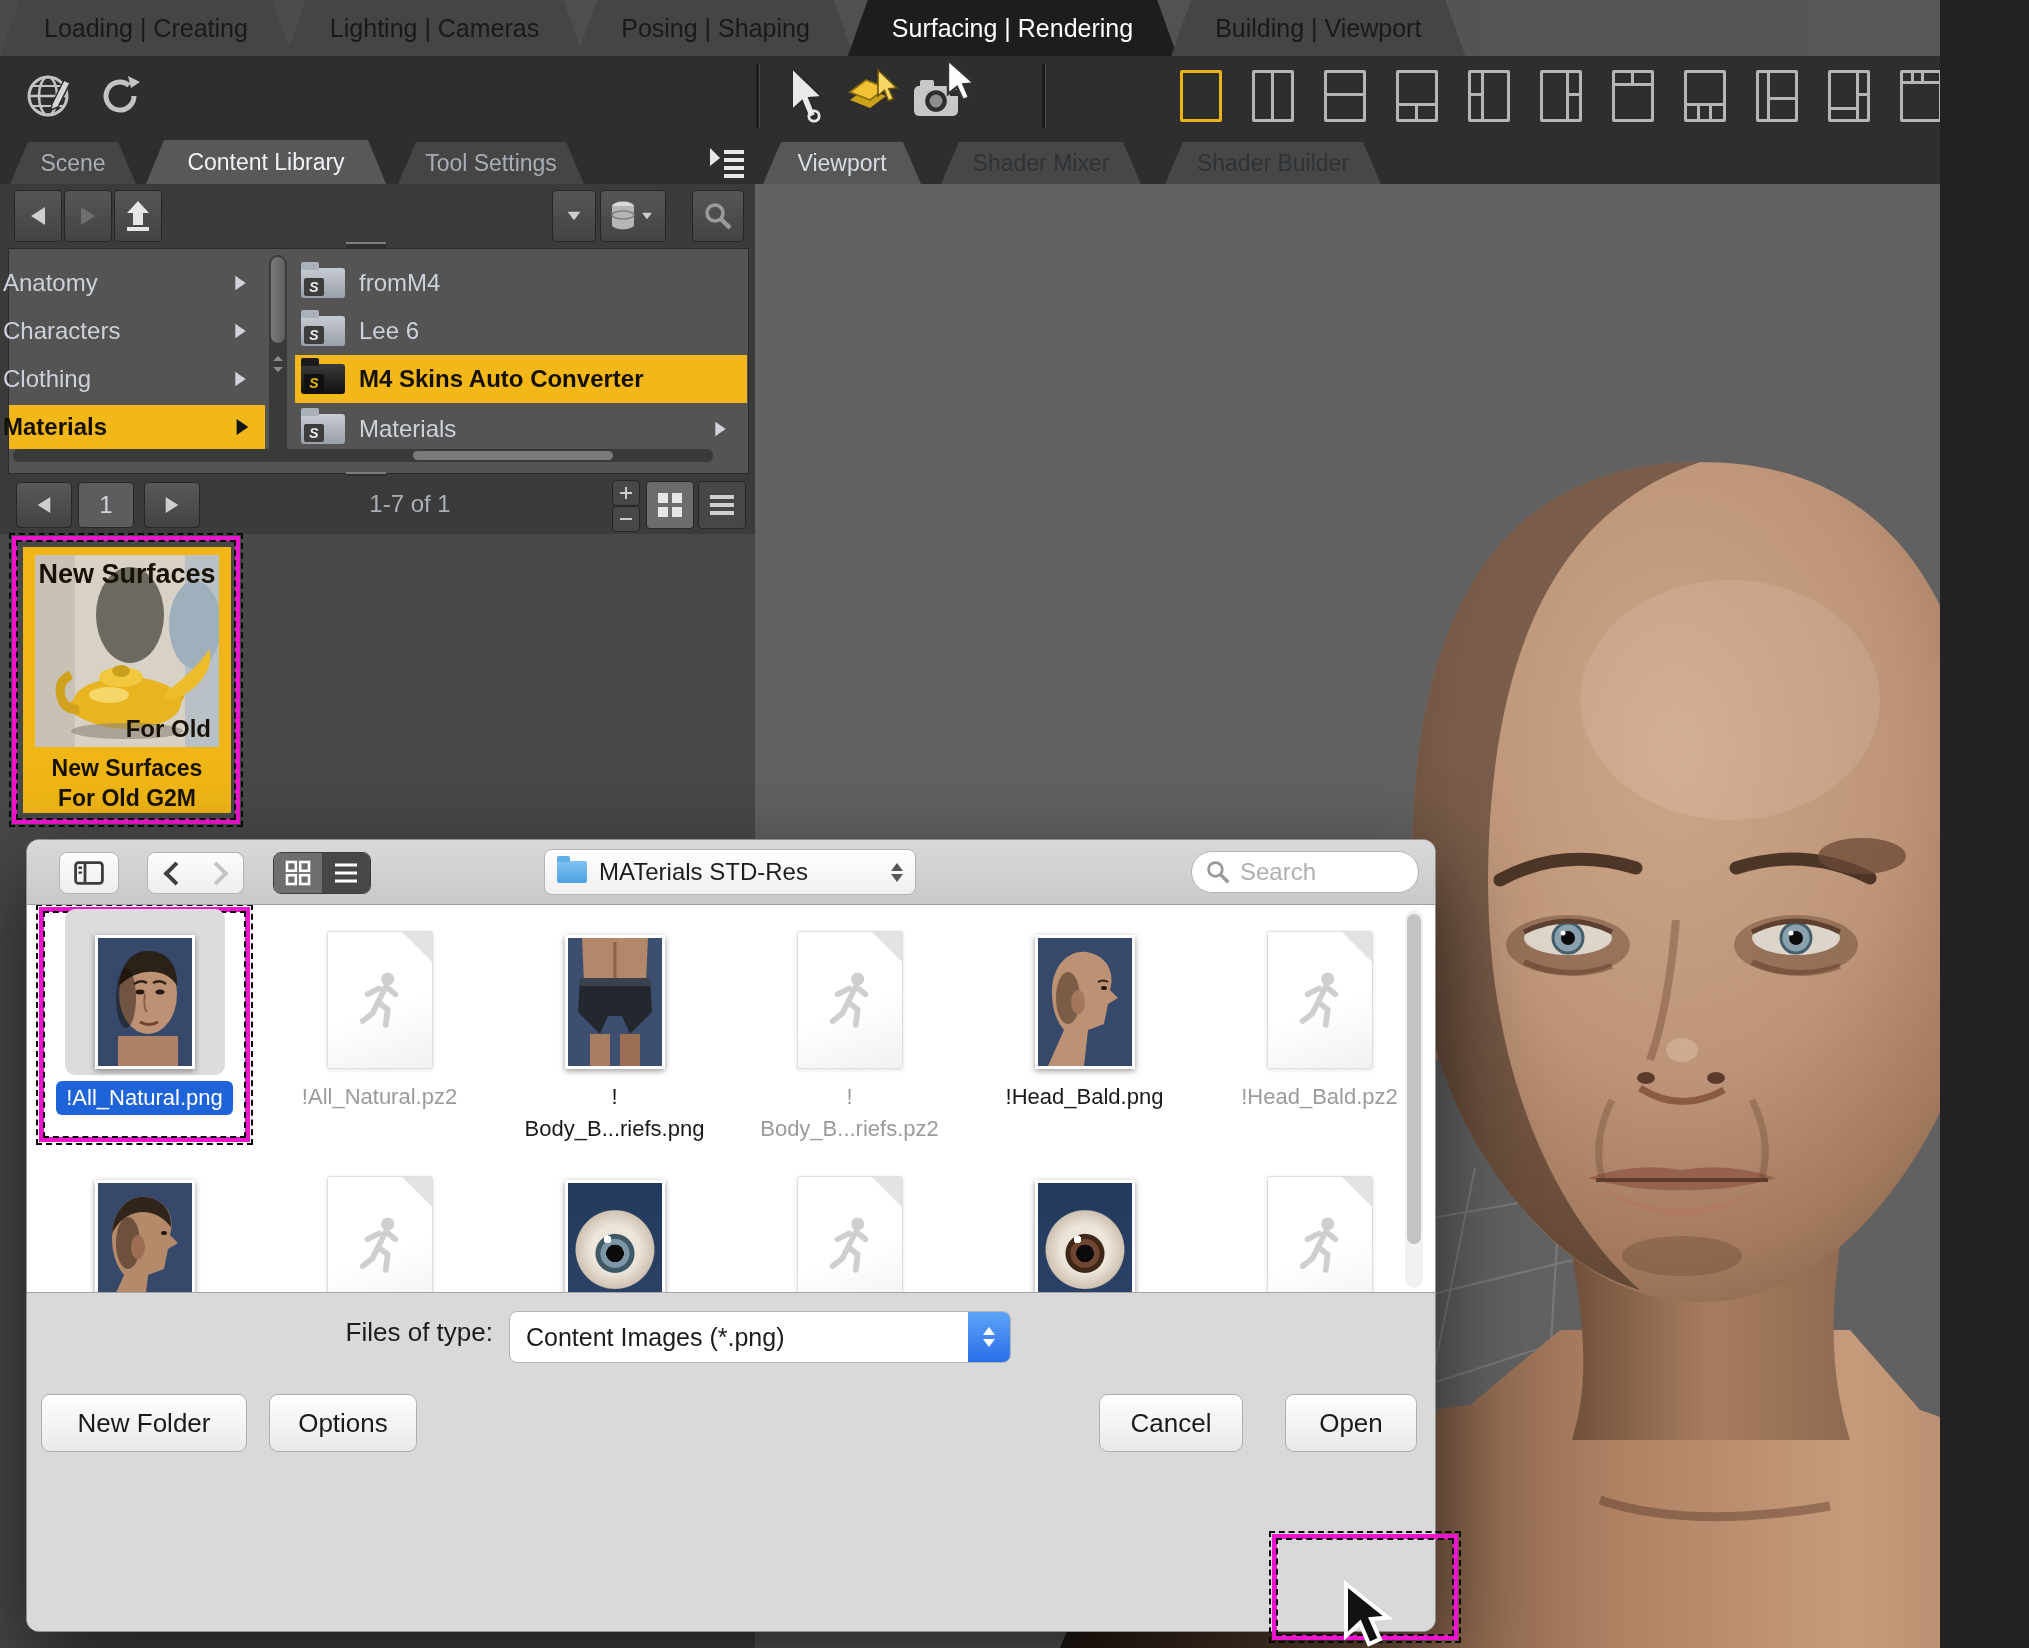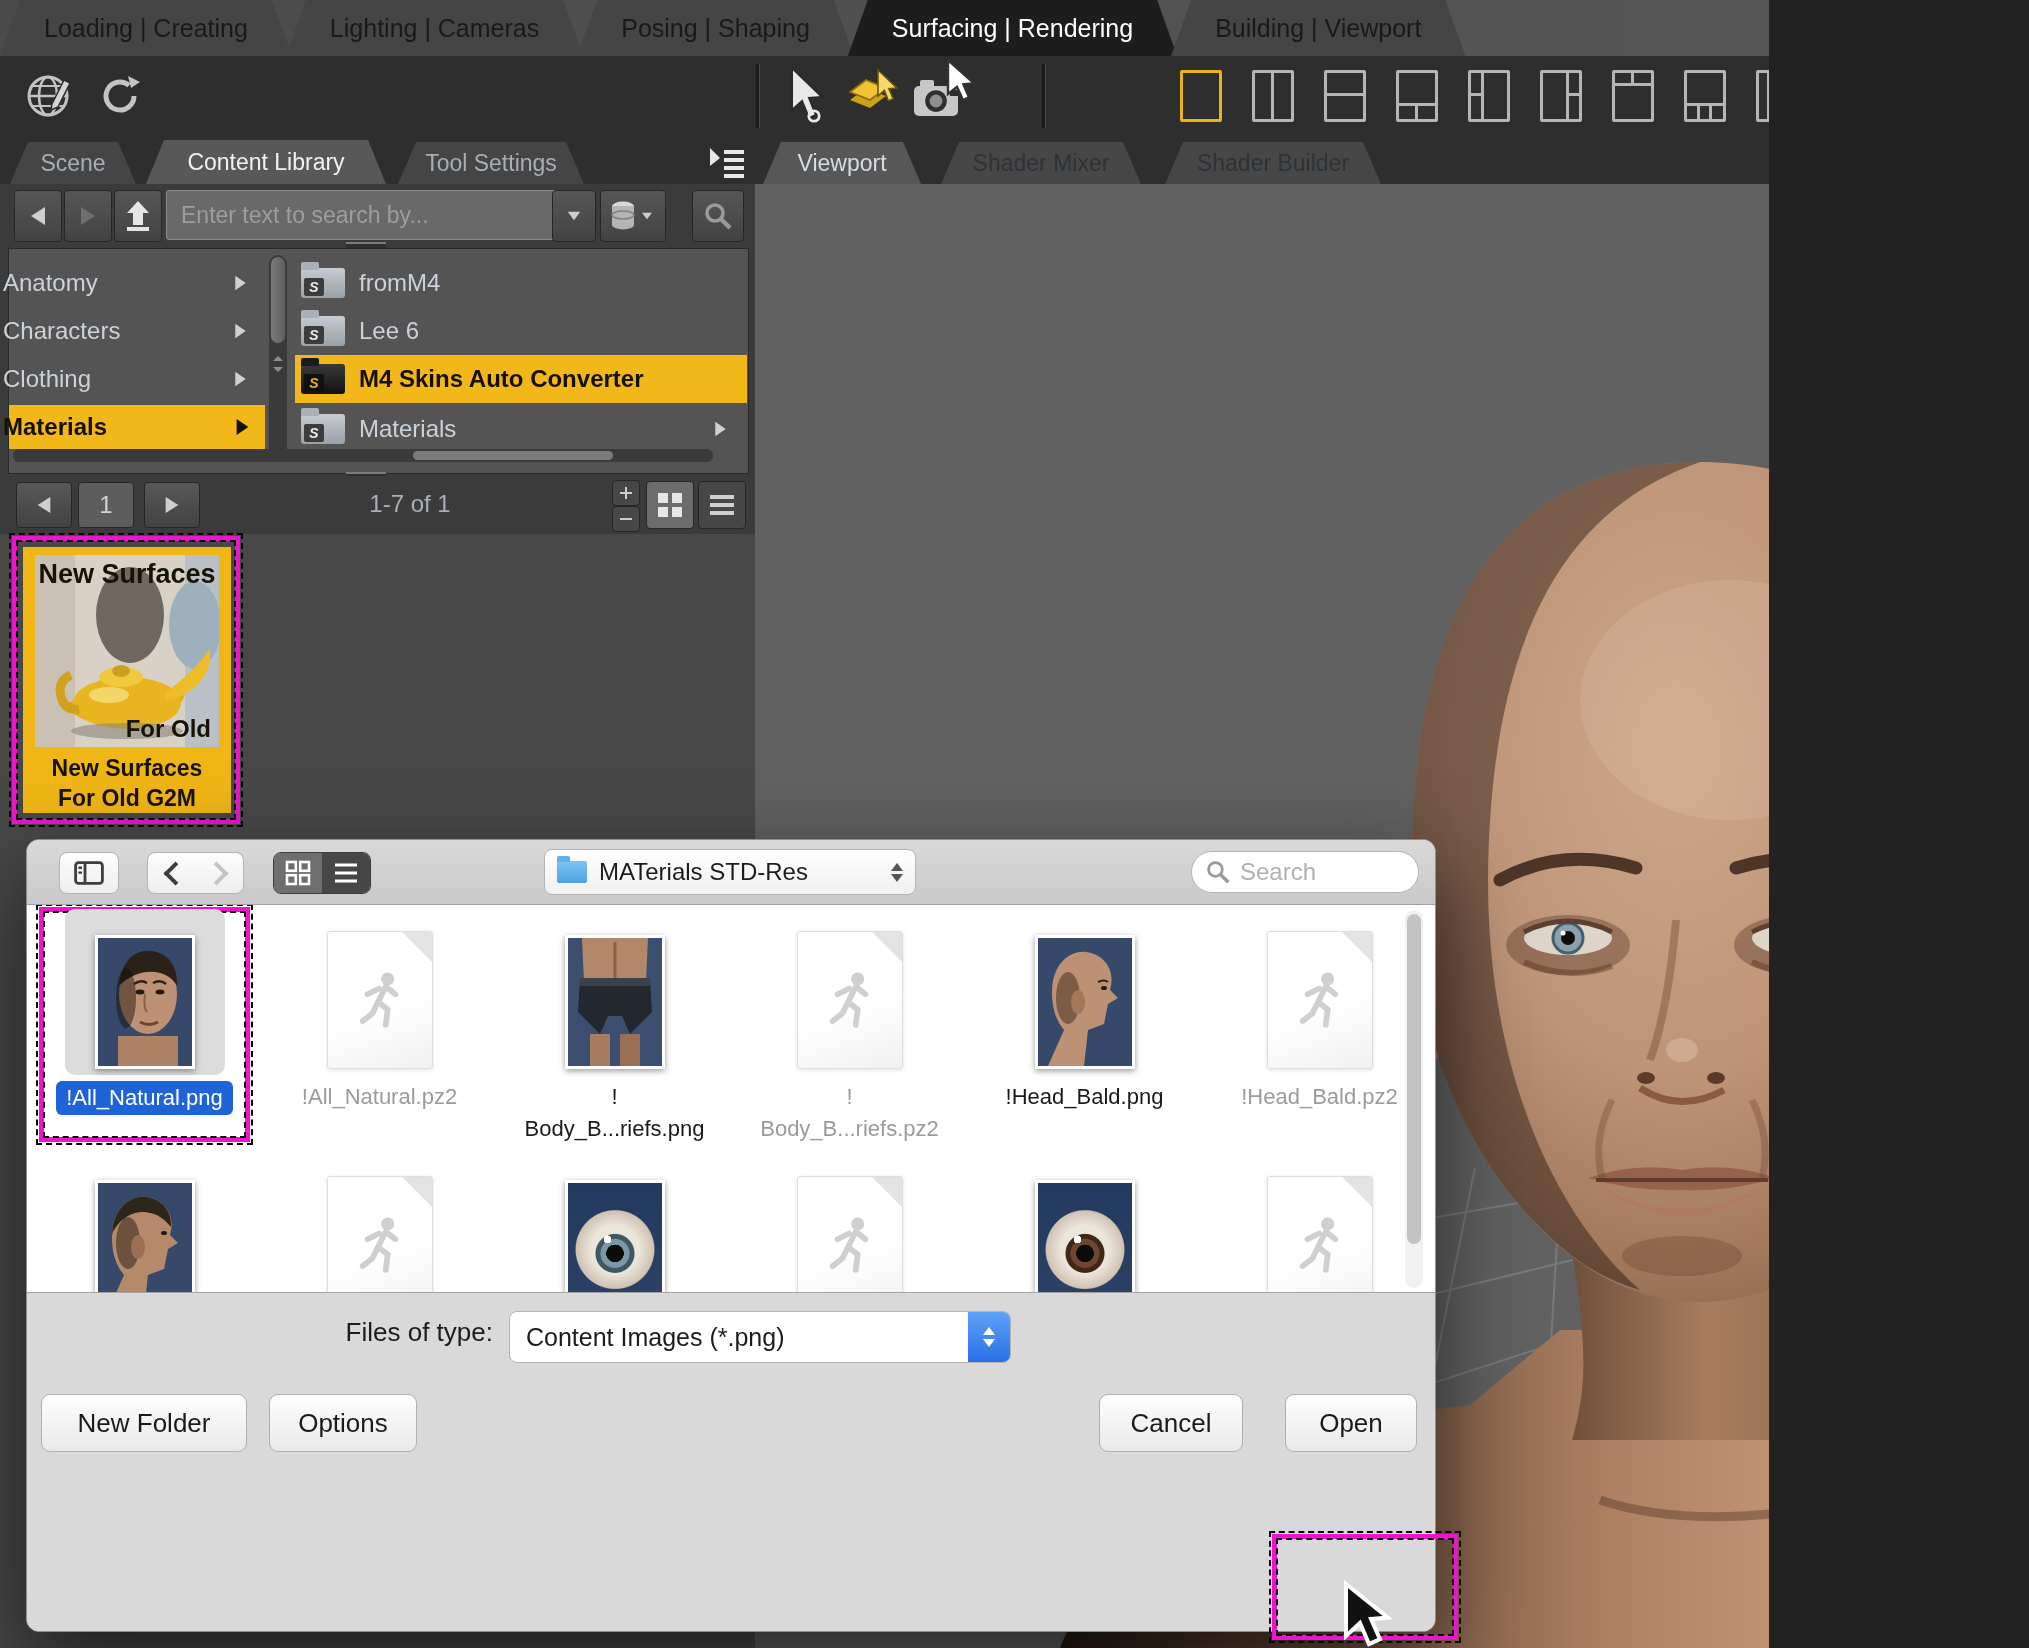--- a/index.html
+++ b/index.html
@@ -1,16 +1,16 @@
 <!DOCTYPE html>
 <html><head>
 <meta charset="utf-8">
 <style>
   html,body{margin:0;padding:0;background:#222}
-  #screen{position:relative;width:1769px;height:1648px;background:#22c55e;
+  #screen{position:relative;width:1940px;height:1648px;background:#22c55e;
           font-family:"Liberation Sans",sans-serif;overflow:hidden;
           -webkit-font-smoothing:antialiased}
   .abs{position:absolute}
   
   .actbar{left:0;top:0;width:2029px;height:56px;background:linear-gradient(90deg,#4a4a4a,#585858);display:flex}
   .atab{position:relative;height:56px;margin-right:-6px;padding:0 44px;display:flex;align-items:center;
         background:#454545;clip-path:polygon(20px 0,calc(100% - 20px) 0,100% 100%,0 100%)}
   .atab span{font-size:25px;color:#17191c}
   .atab.active{background:#1d1d1d}
   .atab.active span{color:#fff}
@@ -271,21 +271,20 @@
         </div>
       <div class="sbtn" style="left:64px">
           <span class="arr right"></span>
         </div>
       <div class="sbtn" style="left:114px">
         <svg width="26" height="30" viewBox="0 0 13 15">
           <path d="M6.5 0 L12 6 L9 6 L9 12 L4 12 L4 6 L1 6 Z" fill="#e6e6e6"></path>
             <rect x="1" y="13" width="11" height="2" fill="#e6e6e6"></rect>
         </svg>
       </div>
-      <input class="sinput" value="" placeholder="Enter text to search by..." style="">
       <div class="sbtn" style="left:552px;width:42px">
           <span class="arr down" style="transform:scale(.7)"></span>
         </div>
       <div class="sbtn" style="left:600px;width:64px">
         <svg width="26" height="30" viewBox="0 0 13 15">
           <ellipse cx="6.5" cy="2.5" rx="5.5" ry="2.2" fill="#d8d8d8"></ellipse>
           <path d="M1 2.5 L1 12 A5.5 2.2 0 0 0 12 12 L12 2.5" fill="#b5b5b5"></path>
           <ellipse cx="6.5" cy="7" rx="5.5" ry="2" fill="none" stroke="#808080" stroke-width=".8"></ellipse>
         </svg>
         <span class="arr down" style="transform:scale(.55);margin-left:2px"></span>

